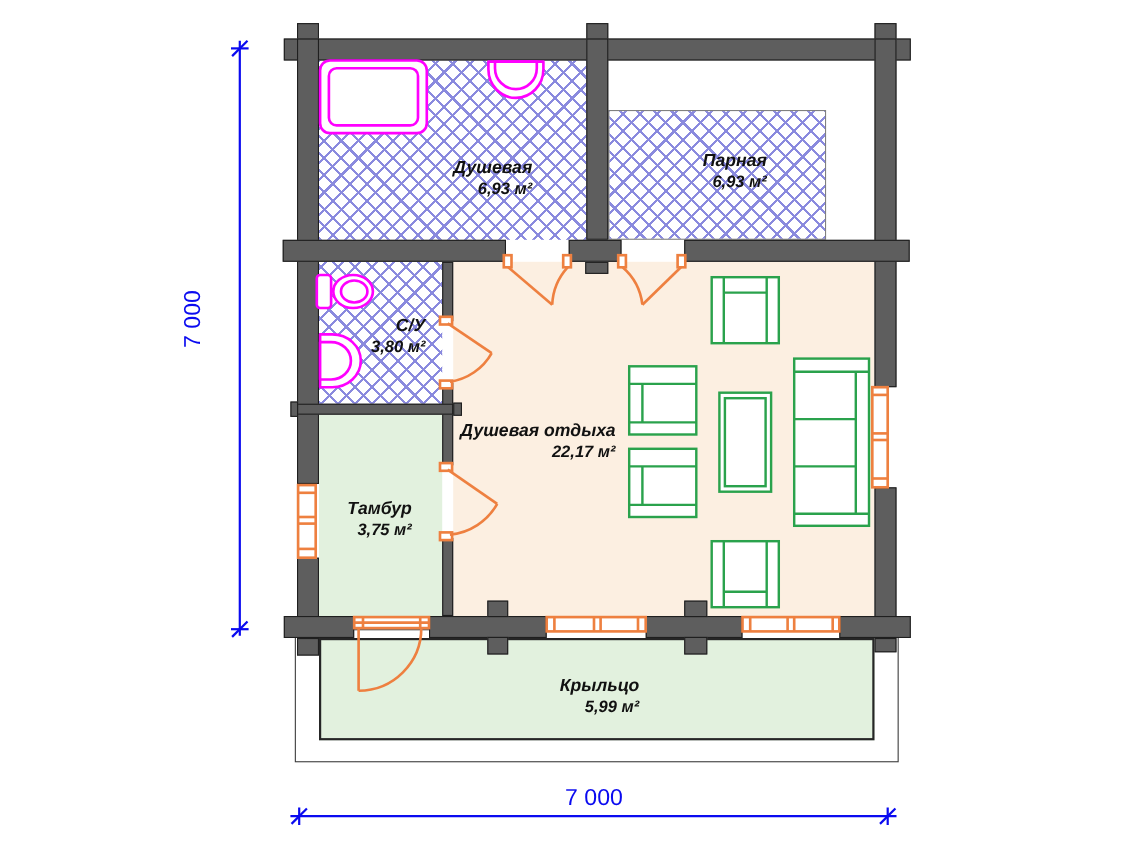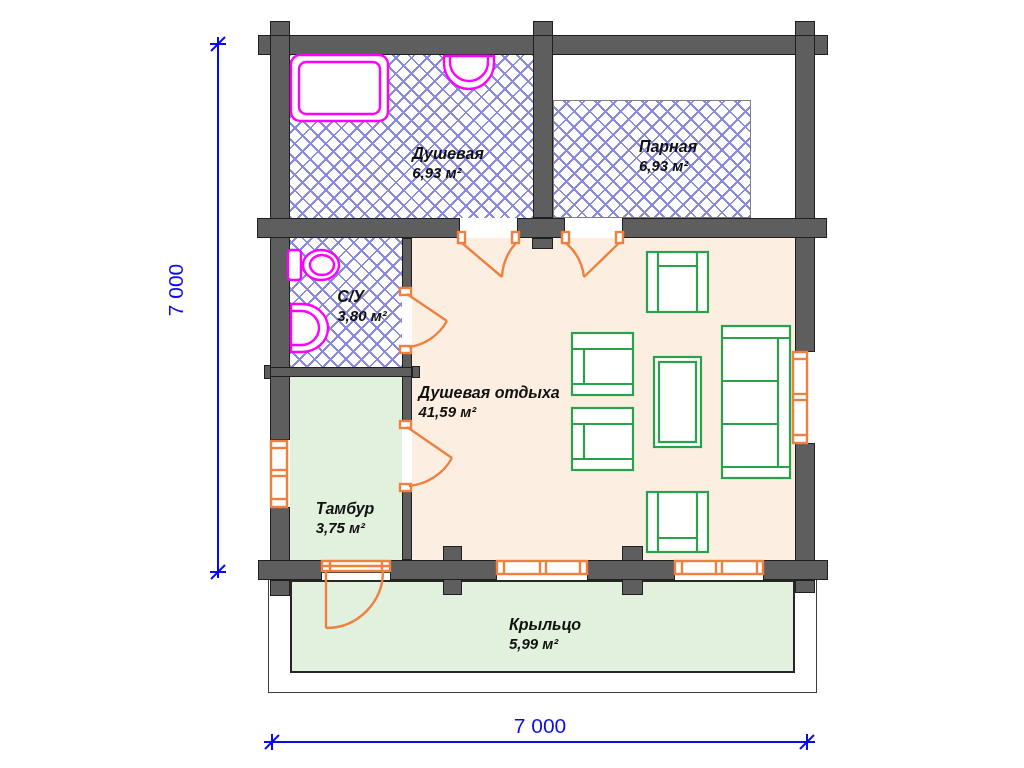--- a/index.html
+++ b/index.html
@@ -7,21 +7,21 @@
         font-family:"Liberation Sans", sans-serif;}
   .wall{position:absolute;background:var(--wall,#5e5e5e);border:1px solid var(--wall-outline,#1f1f1f);box-sizing:border-box;}
   .fill{position:absolute;box-sizing:border-box;}
   .hatch{background-color:#fff;background-image:
      repeating-linear-gradient(45deg, var(--hatch,#8a8ade) 0, var(--hatch,#8a8ade) 2px, transparent 2px, transparent 11px),
      repeating-linear-gradient(-45deg, var(--hatch,#8a8ade) 0, var(--hatch,#8a8ade) 2px, transparent 2px, transparent 11px);}
   .rest-fill{background:var(--rest-room-fill,#fcefe1);}
   .green-fill{background:var(--green-fill,#e2f1de);}
   .porch-outline{background:#fff;border:1px solid #3c3c3c;}
   .porch-deck{border:2px solid #262626;}
-  .room-label{position:absolute;transform:translate(-50%,-50%);text-align:left;
+  .room-label{position:absolute;transform:translate(-50%,-50%);text-align:right;
       font-weight:bold;font-style:italic;color:var(--label-text,#111);font-size:16px;line-height:1.25;white-space:nowrap;}
   .room-label .area{font-size:15px;}
   .dim-text{position:absolute;color:var(--dimension,#0a0af0);font-size:21px;white-space:nowrap;}
   .dim-text.v{transform:translate(-50%,-50%) rotate(-90deg);}
   .dim-text.h{transform:translate(-50%,-50%);}
   svg.overlay{position:absolute;left:0;top:0;pointer-events:none;}
   .f-mag{stroke:var(--plumbing,#f0f);fill:#fff;stroke-width:2.4;stroke-linejoin:round;}
   .orange{stroke:var(--doors-windows,#ee8040);fill:none;stroke-width:2.4;}
   .orange-fill{stroke:var(--doors-windows,#ee8040);fill:#fff;stroke-width:2.4;}
   .furn{stroke:var(--furniture,#2aa24c);fill:#fff;stroke-width:2.2;}
@@ -214,23 +214,23 @@
   <div class="room-label" style="left:668px;top:156px;">
     <div>Парная</div>
     <div class="area">6,93 м²</div>
   </div>
   <div class="room-label" style="left:362px;top:306px;">
     <div>С/У</div>
     <div class="area">3,80 м²</div>
   </div>
   <div class="room-label" style="left:489px;top:402px;">
     <div>Душевая отдыха</div>
-    <div class="area">41,59 м²</div>
-  </div>
-  <div class="room-label" style="left:345px;top:473px;margin-top:45px;">
+    <div class="area">22,17 м²</div>
+  </div>
+  <div class="room-label" style="left:345px;top:473px;">
     <div>Тамбур</div>
     <div class="area">3,75 м²</div>
   </div>
   <div class="room-label" style="left:545px;top:634px;">
     <div>Крыльцо</div>
     <div class="area">5,99 м²</div>
   </div>
 
   <div class="dim-text v" style="left:176px;top:290px;">7 000</div>
   <div class="dim-text h" style="left:540px;top:726px;">7 000</div>

